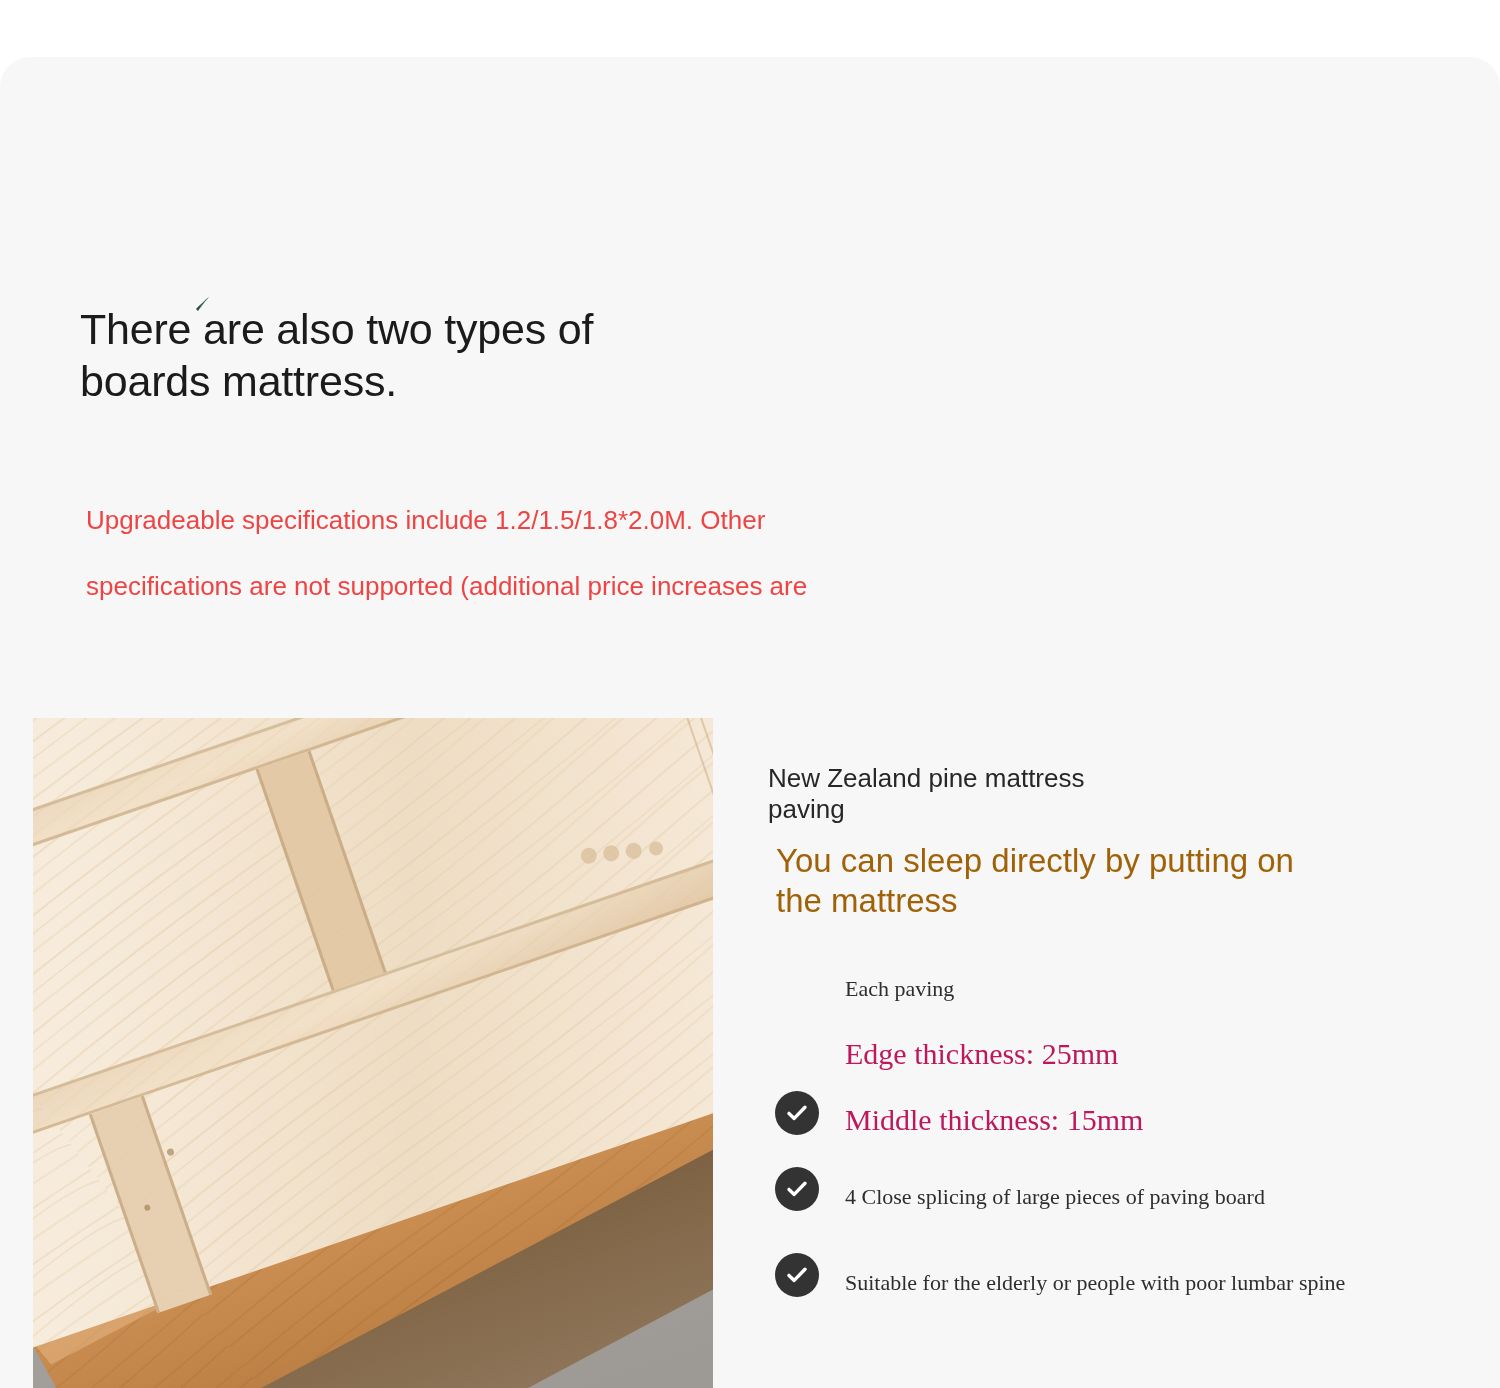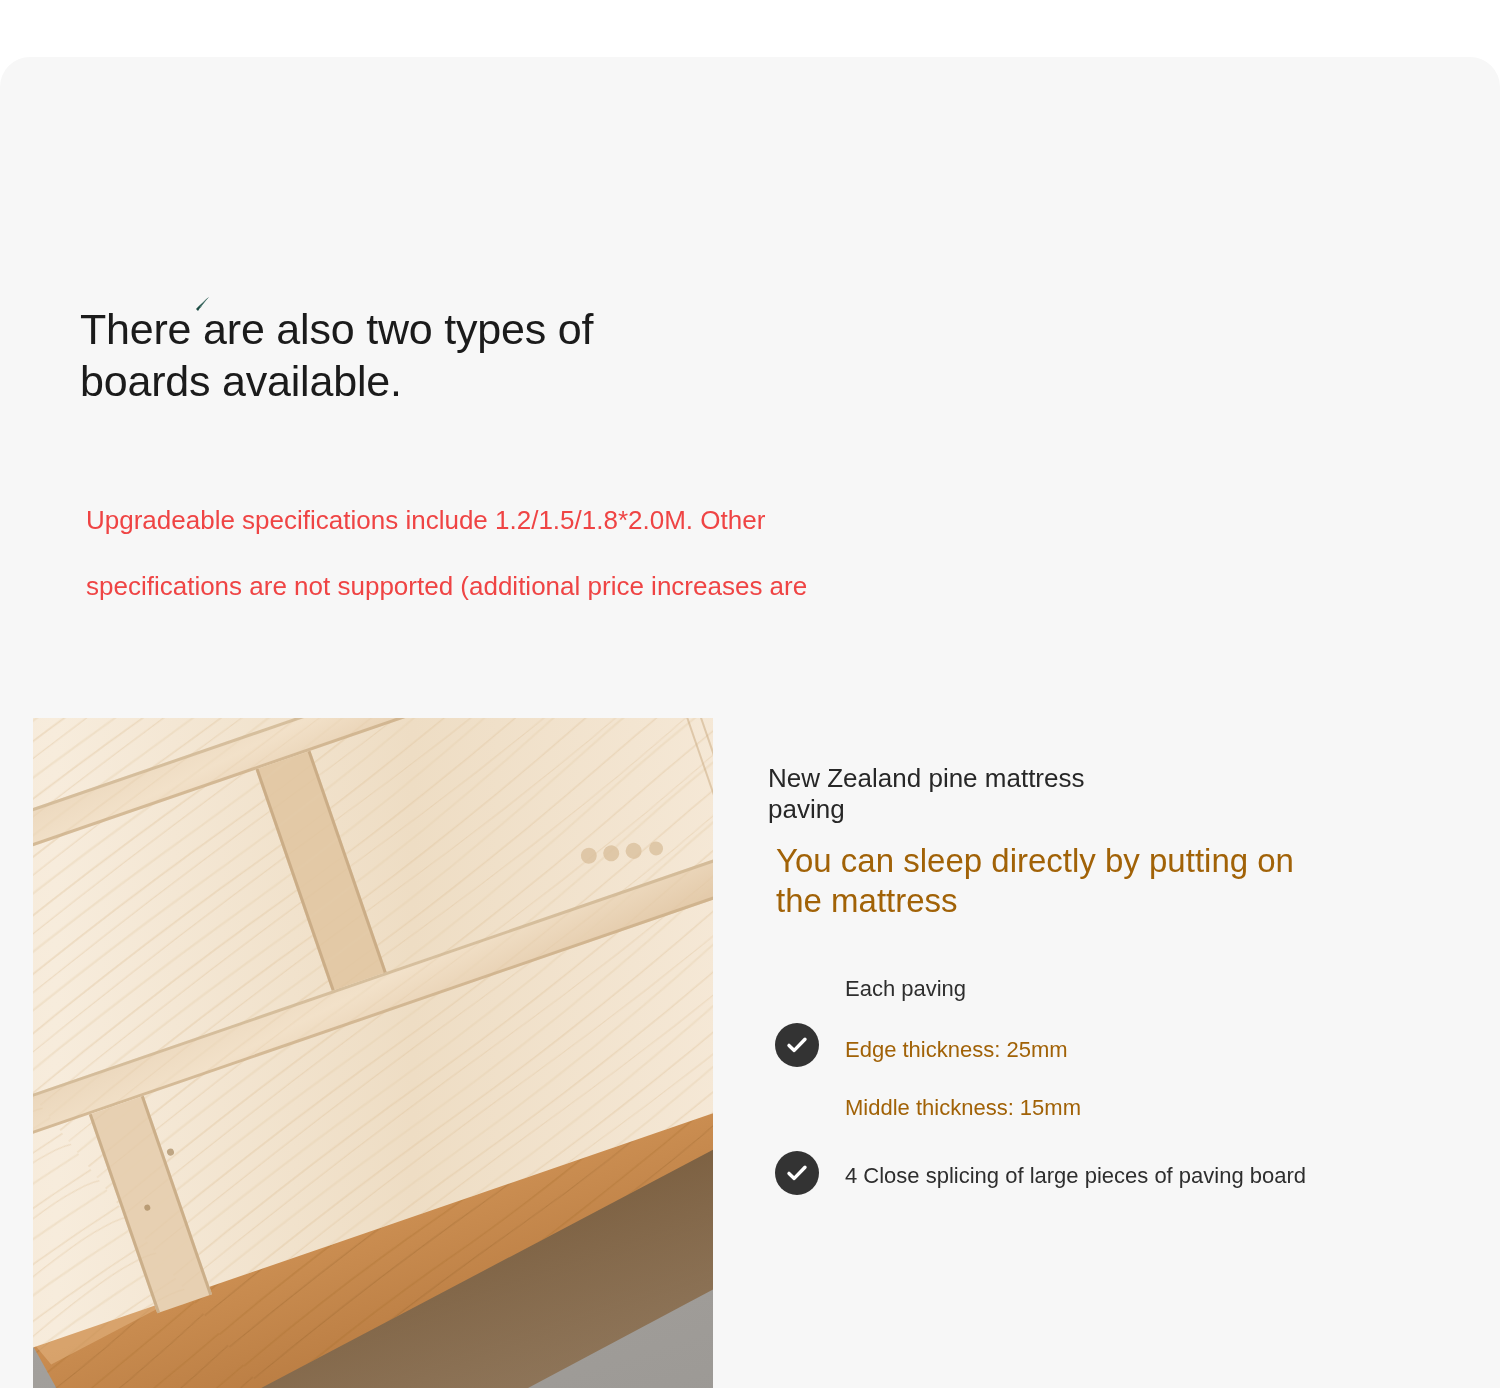--- a/index.html
+++ b/index.html
@@ -113,21 +113,22 @@
   .feature-list {
     position: absolute;
     left: 775px;
     top: 913px;
     width: 720px;
   }
 
   .feat {
     position: relative;
     display: flex;
-    align-items: center;
+    align-items: flex-end;
+    font-family: Liberation Serif, serif;
   }
   .feat-1 { margin-bottom: 0; }
   .feat-2 { margin-top: 32px; }
   .feat-3 { margin-top: 42px; }
 
   .check-icon {
     flex: 0 0 auto;
     width: 44px;
     height: 44px;
     border-radius: 50%;
@@ -143,38 +144,38 @@
 
   .feat-title {
     font-size: 22px;
     line-height: 1.28;
     color: #2e2e2e;
   }
   .feat-title.wide { width: 500px; }
   .feat-title.nowrap { white-space: nowrap; }
 
   .thick-line {
-    font-size: 22px;
+    font-size: 30px;
     line-height: 1.0;
-    color: #a16207;
+    color: #be185d;
     white-space: nowrap;
   }
   .thick-1 { margin-top: 36px; }
   .thick-2 { margin-top: 36px; }
 </style>
 </head>
 <body>
 
 <div id="page">
 
   <div class="card">
 
     <div class="headline">
       <span class="ln">There are also two types of</span>
-      <span class="ln">boards available.</span>
+      <span class="ln">boards mattress.</span>
     </div>
 
     <svg class="stray-mark" viewBox="0 0 20 20">
       <path d="M16 2 C12 6, 8 11, 5 16 L3 14 C7 10, 12 5, 16 2 Z" fill="#1e4d44"></path>
       <path d="M16 2 C13 5, 10 9, 7.5 13 L6.5 12 C10 8, 13 4, 16 2 Z" fill="#557f78"></path>
     </svg>
 
     <div class="intro">
       <span class="pl">Upgradeable specifications include 1.2/1.5/1.8*2.0M. Other</span>
       <span class="pl">specifications are not supported (additional price increases are</span>
@@ -348,17 +349,27 @@
         <span class="check-icon">
           <svg width="26" height="26" viewBox="0 0 26 26">
             <path d="M5 13.4 L10.2 18.4 L21 7.2" stroke="#ffffff" stroke-width="3.4" fill="none" stroke-linecap="round" stroke-linejoin="round"></path>
           </svg>
         </span>
         <div class="feat-body">
           <div class="feat-title wide">4 Close splicing of large pieces of paving board</div>
         </div>
       </div>
 
+      <div class="feat feat-3">
+        <span class="check-icon">
+          <svg width="26" height="26" viewBox="0 0 26 26">
+            <path d="M5 13.4 L10.2 18.4 L21 7.2" stroke="#ffffff" stroke-width="3.4" fill="none" stroke-linecap="round" stroke-linejoin="round"></path>
+          </svg>
+        </span>
+        <div class="feat-body">
+          <div class="feat-title nowrap">Suitable for the elderly or people with poor lumbar spine</div>
+        </div>
+      </div>
 
     </div>
 
   </div>
 </div>
 
 </body></html>

